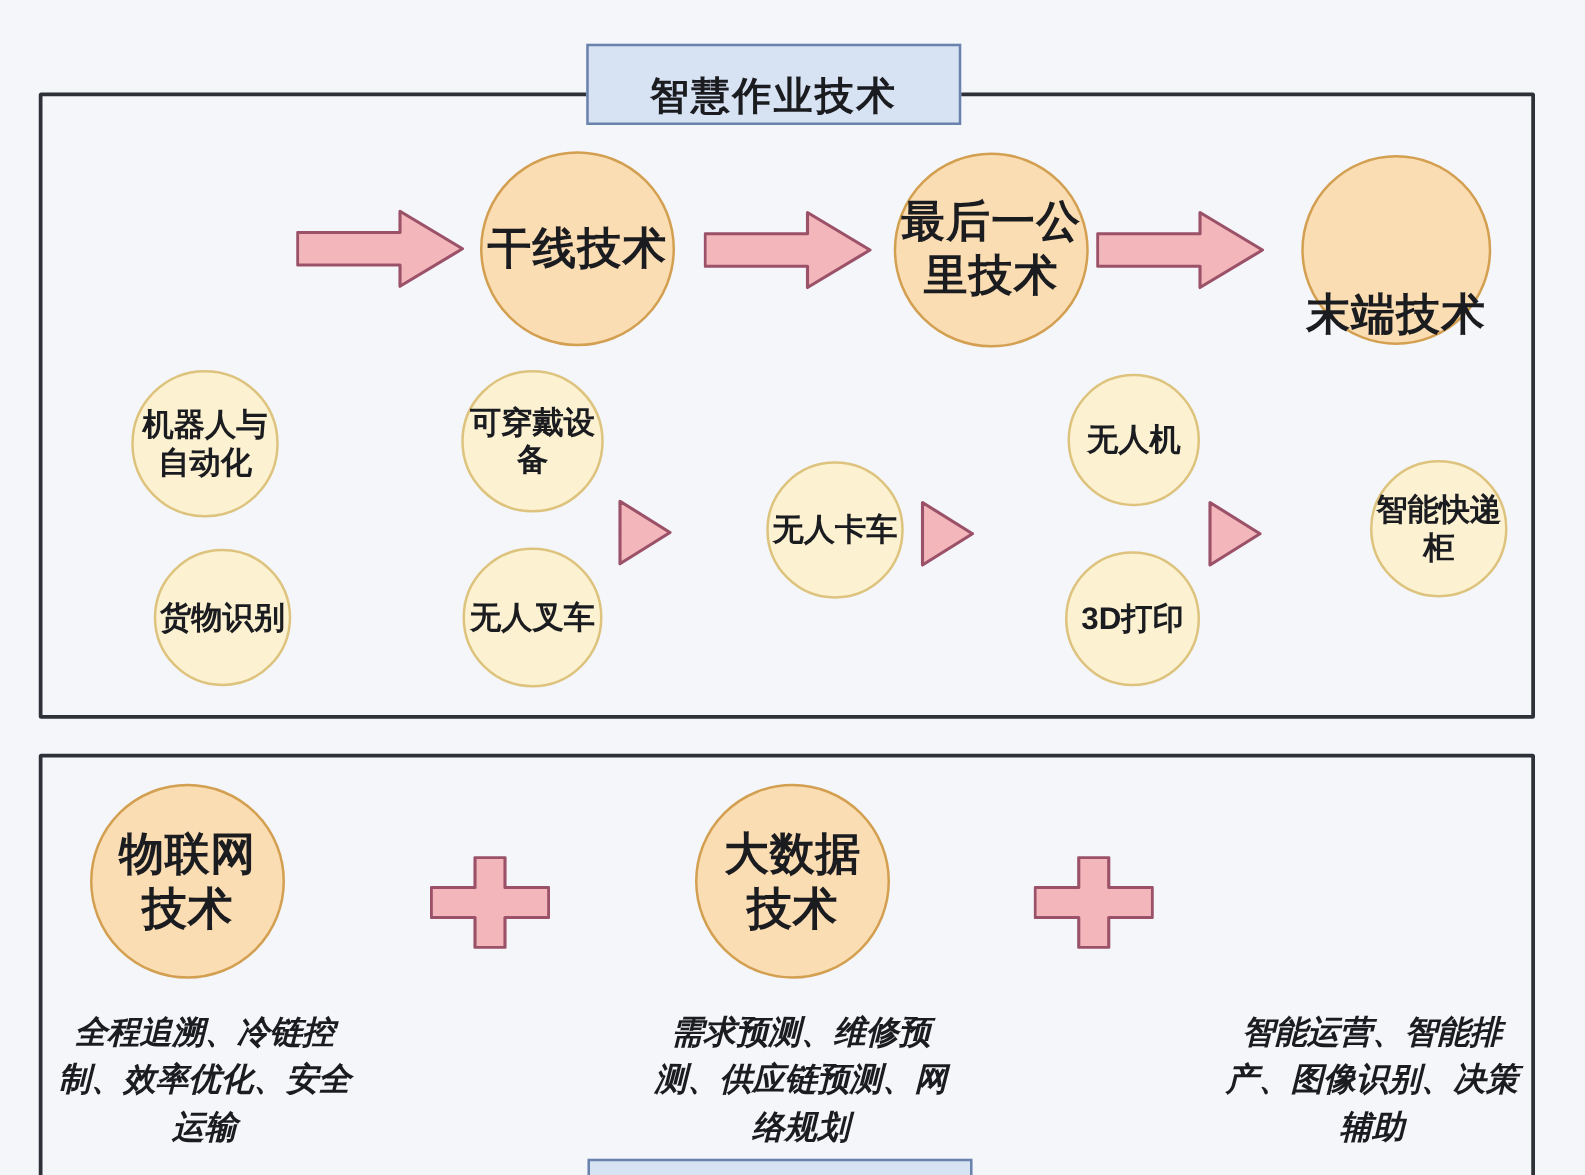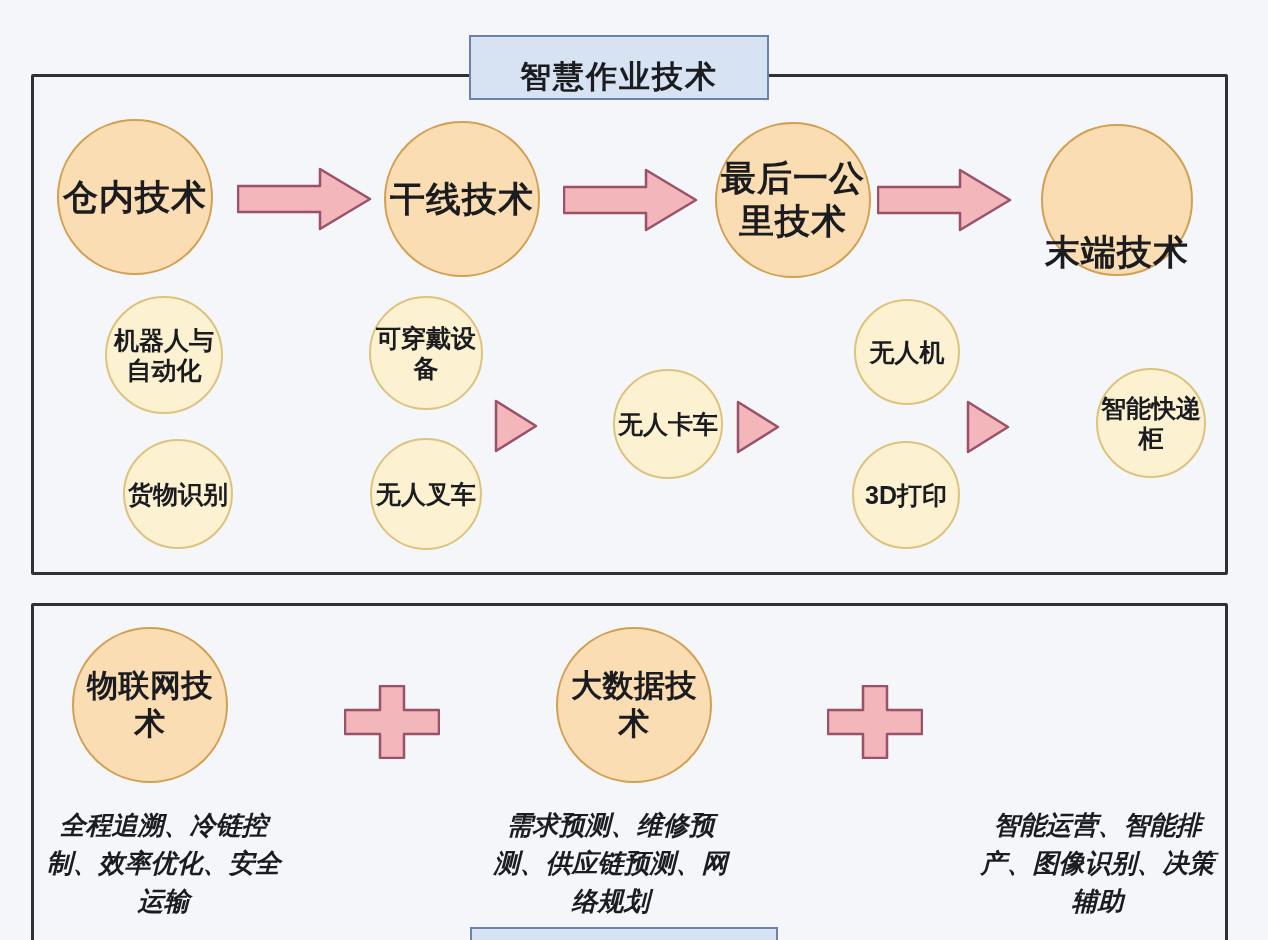--- a/index.html
+++ b/index.html
@@ -57,21 +57,21 @@
   }
   .circle.sub{
     background:var(--sub_circle_fill);
     border:2px solid var(--sub_circle_border);
     font-size:25px;
     margin-left:36px;
   }
   .circle.bottom{
     background:var(--main_circle_fill);
     border:2.5px solid var(--main_circle_border);
-    font-size:31px;
+    font-size:36px;
     letter-spacing:0.5px;
   }
   .circle.main .lbl{width:148px;}
   .circle.sub .lbl{width:112px;}
   .circle.bottom .lbl{width:134px;}
   
   .shape{position:absolute;z-index:1;}
   .shape polygon{
     fill:var(--arrow_fill);
     stroke:var(--arrow_border);
@@ -93,23 +93,20 @@
 <body>
 
 <div id="page" style="--background: #f4f6fa; --section_border: #2f3139; --title_fill: #d7e2f3; --title_border: #6a83ad; --main_circle_fill: #fbddb3; --main_circle_border: #d39f51; --sub_circle_fill: #fcf2d2; --sub_circle_border: #ddc37d; --arrow_fill: #f2b6bb; --arrow_border: #9b5168; --text: #1b1c20;">
 
   <div class="panel" style="left:31px; top:74px; width:1197px; height:501px;"></div>
 
   <div class="title-box" style="left:469px; top:35px; width:300px; height:65px;">
     <span>智慧作业技术</span>
   </div>
 
-  <div class="circle main" style="left:57px; top:119px; width:156px; height:156px;">
-    <span class="lbl">仓内技术</span>
-  </div>
   <div class="circle main" style="left:384px; top:121px; width:156px; height:156px;">
     <span class="lbl">干线技术</span>
   </div>
   <div class="circle main" style="left:715px; top:122px; width:156px; height:156px;">
     <span class="lbl">最后一公里技术</span>
   </div>
   <div class="circle main" style="left:1041px; top:124px; width:152px; height:152px;align-items:flex-end;">
     <span class="lbl">末端技术</span>
   </div>
 
@@ -168,18 +165,18 @@
   </div>
 
   <svg class="shape" style="left:344px; top:685px;" width="96" height="74" viewBox="0 0 96 74">
     <polygon points="36,1 60,1 60,25 95,25 95,49 60,49 60,73 36,73 36,49 1,49 1,25 36,25"></polygon>
   </svg>
   <svg class="shape" style="left:827px; top:685px;" width="96" height="74" viewBox="0 0 96 74">
     <polygon points="36,1 60,1 60,25 95,25 95,49 60,49 60,73 36,73 36,49 1,49 1,25 36,25"></polygon>
   </svg>
 
   <div class="details" style="left:46px; top:806px;">全程追溯、冷链控制、效率优化、安全运输</div>
-  <div class="details" style="left:493px; top:806px;">需求预测、维修预测、供应链预测、网络规划</div>
+  <div class="details" style="left:523px; top:806px;">需求预测、维修预测、供应链预测、网络规划</div>
   <div class="details" style="left:980px; top:806px;text-align:center;">智能运营、智能排产、图像识别、决策辅助</div>
 
   <div class="title-box" style="left:470px; top:927px; width:308px; height:40px;"></div>
 
 </div>
 
 </body></html>

